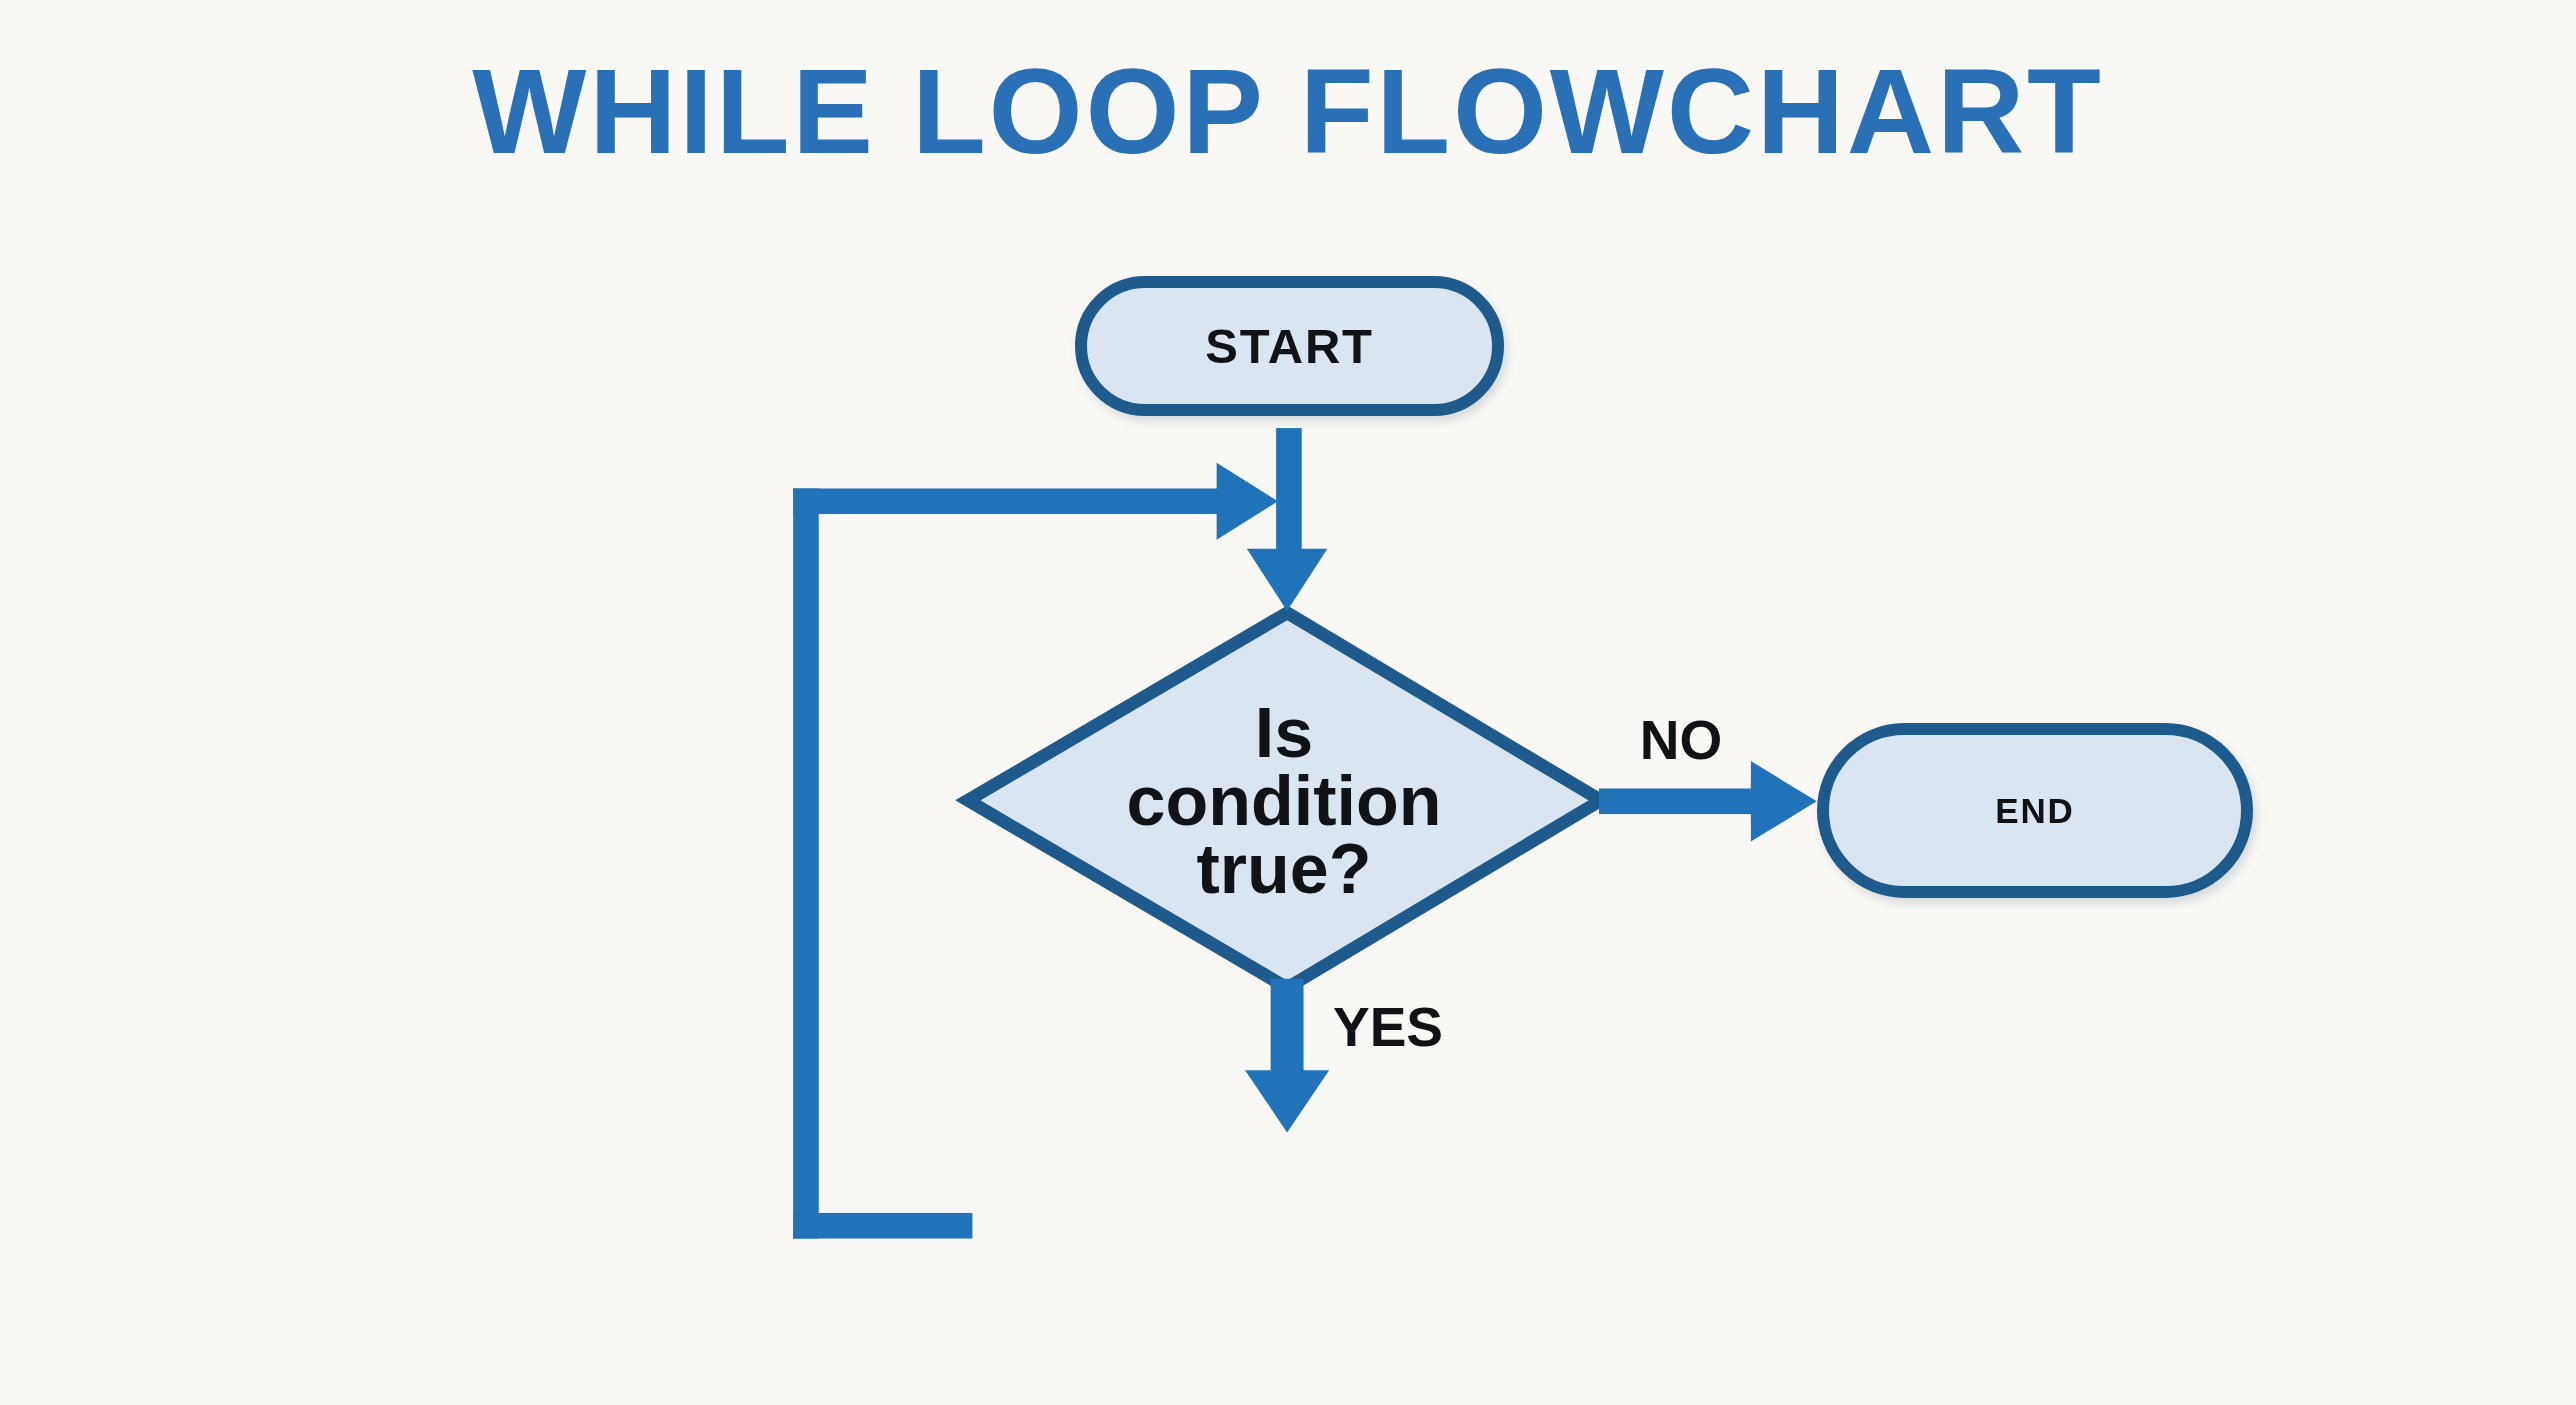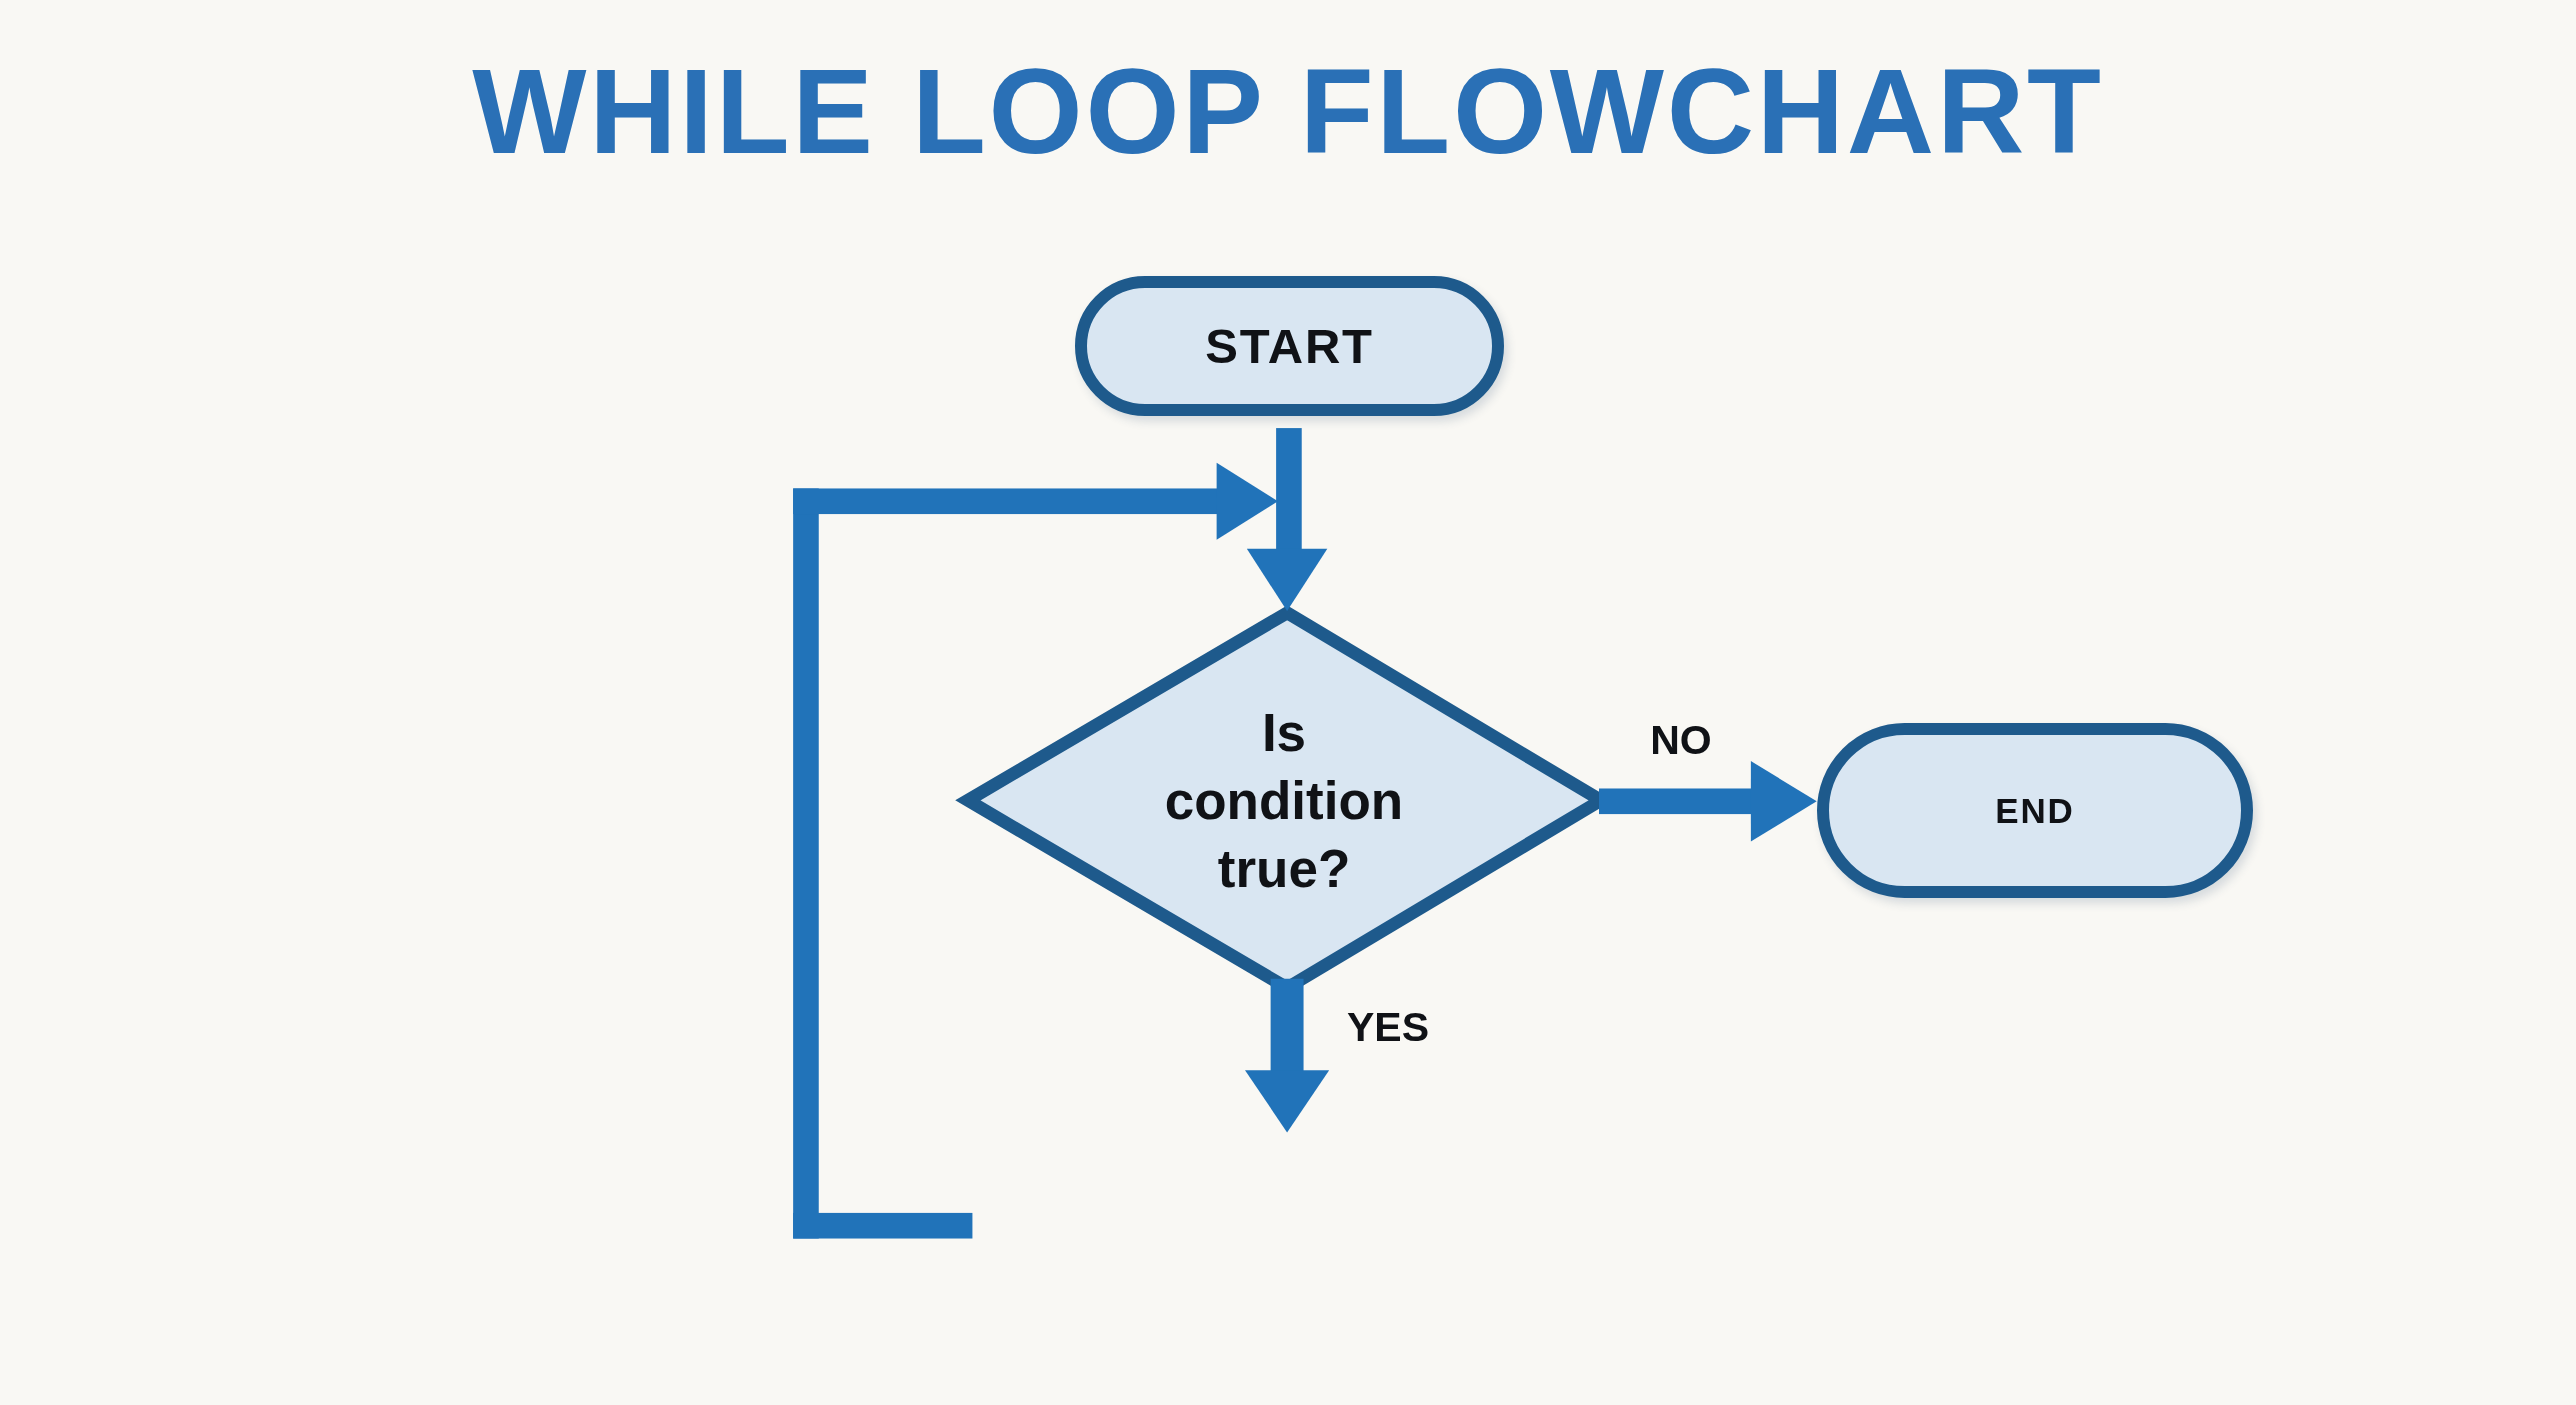--- a/index.html
+++ b/index.html
@@ -43,28 +43,28 @@
   .terminator{border-radius:914px;}
   .process{border-radius:3.7px;}
 
   .node-start{left:1075px;top:276px;width:429px;height:140px;font-size:49px;letter-spacing:1.8px;}
   .node-end{left:1817px;top:723px;width:436px;height:175px;font-size:35px;letter-spacing:1.8px;}
   .node-process{left:965px;top:1132px;width:645px;height:188px;font-size:55px;}
 
   .decision-label{
     position:absolute;left:1101px;top:699px;width:366px;
     text-align:center;
-    font-size:53px;line-height:68px;font-weight:bold;
+    font-size:70px;line-height:68px;font-weight:bold;
     white-space:pre-line;
   }
 
   .edge-label{
     position:absolute;
     transform:translateX(-50%);
-    font-size:41px;line-height:55px;font-weight:bold;
+    font-size:55px;line-height:55px;font-weight:bold;
     white-space:nowrap;
   }
   .edge-label-no{left:1681px;top:713px;}
   .edge-label-yes{left:1388px;top:1000px;}
 </style>
 </head>
 <body>
 
 <div id="stage">
 

